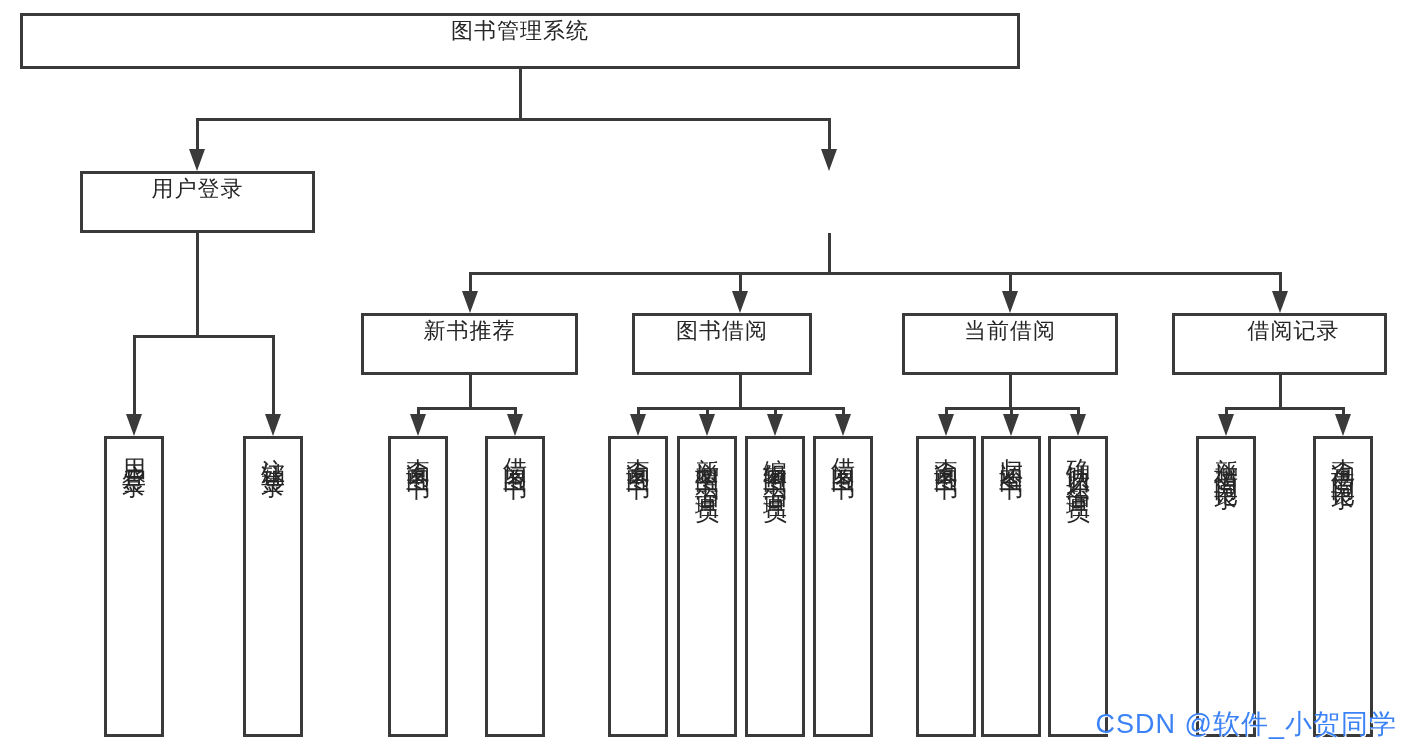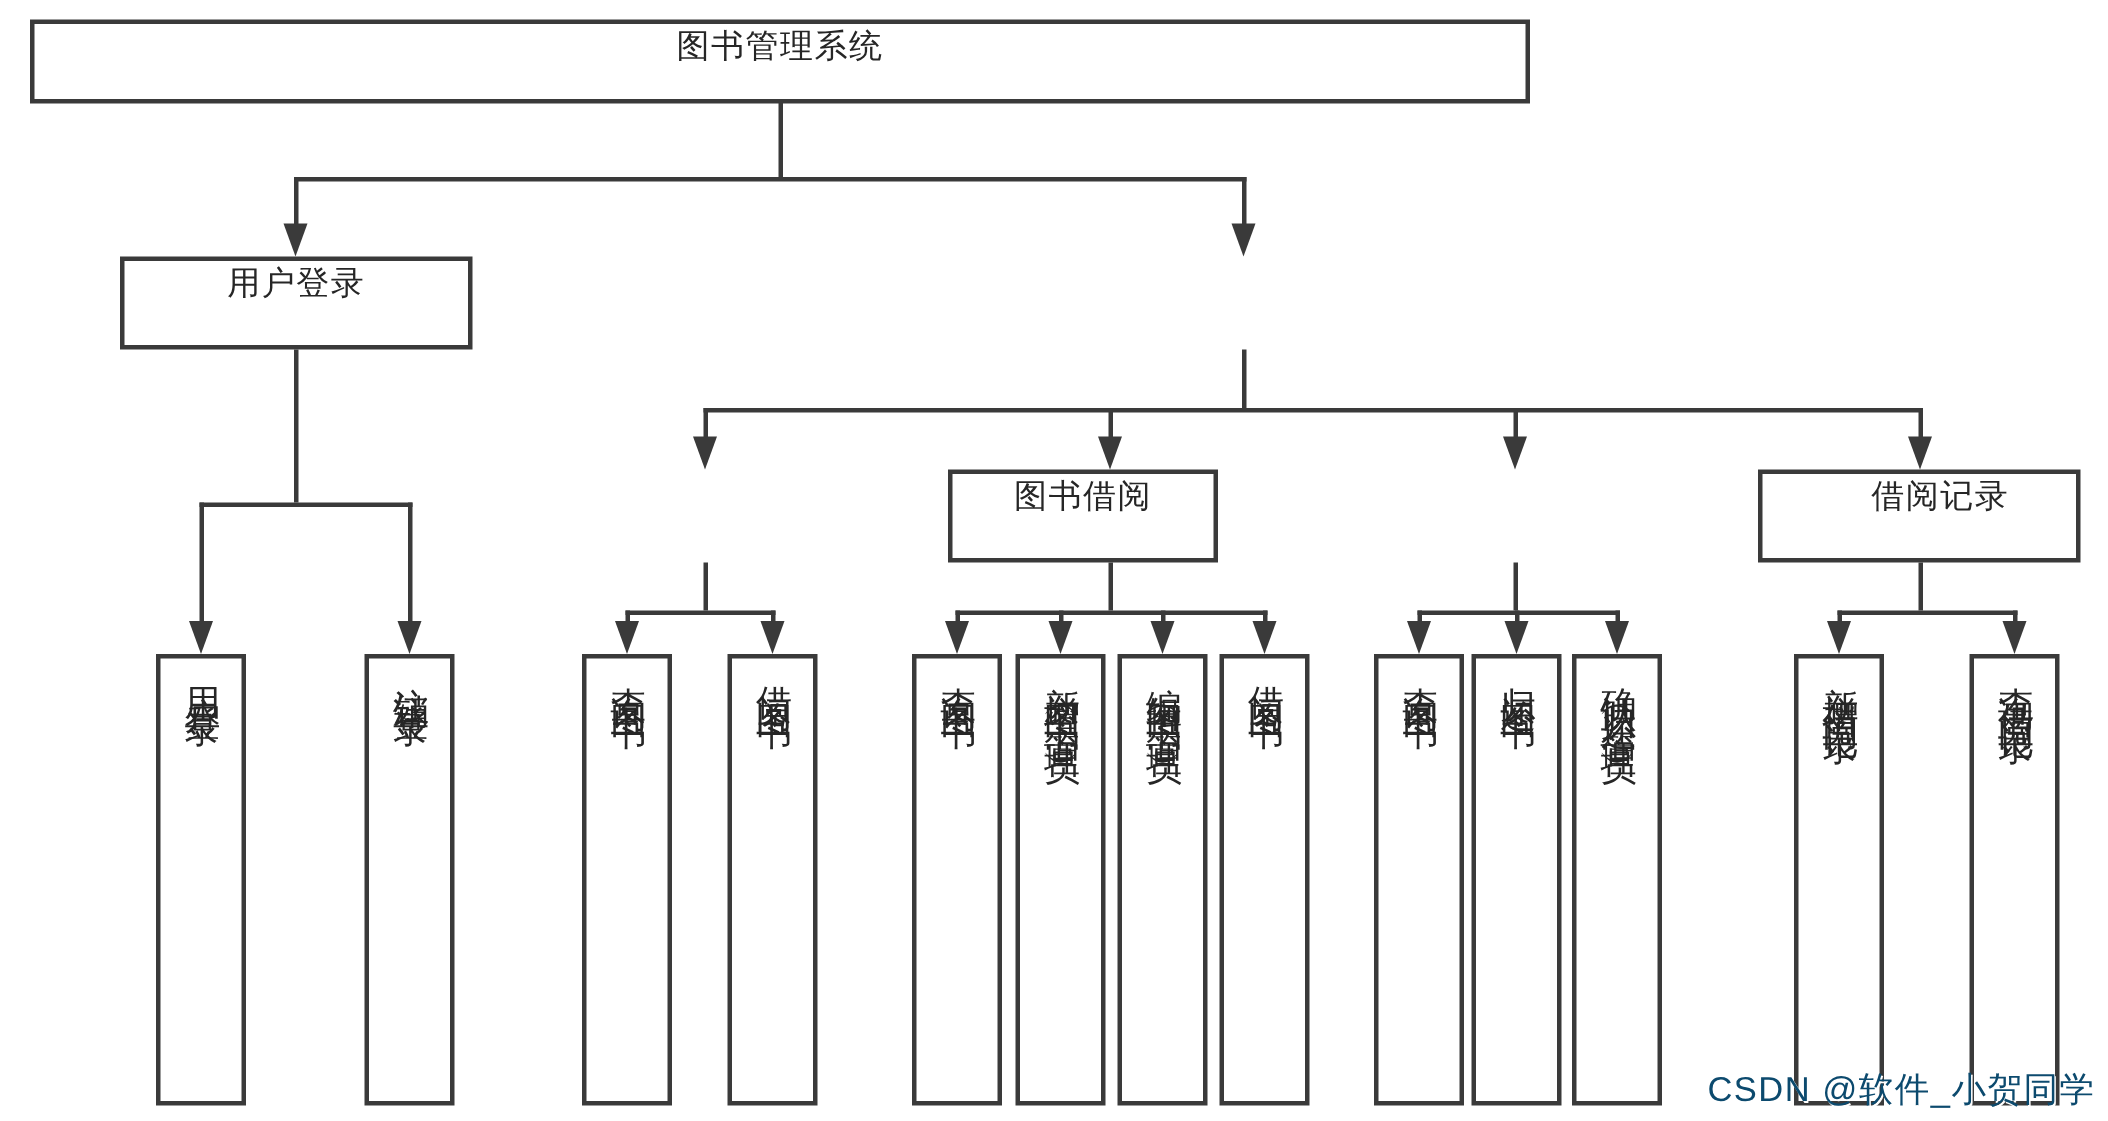--- a/index.html
+++ b/index.html
@@ -37,41 +37,47 @@
   .arrow{
     position:absolute;
     width:0;height:0;
     border-left:8px solid transparent;
     border-right:8px solid transparent;
     border-top:22px solid #3a3a3a;
   }
   .watermark{
     position:absolute;
     right:8px;bottom:5px;
-    font-size:23px;
-    color:#0c4a6e;
+    font-size:27px;
+    color:#3b82f6;
     letter-spacing:1px;
     text-shadow:1px 1px 0 #ffffff;
   }
 </style>
 </head>
 <body>
 
 <div class="stage">
 
   <div class="node" style="left:20px;top:13px;width:1000px;height:56px;">
     <span>图书管理系统</span>
   </div>
 
   <div class="node" style="left:80px;top:171px;width:235px;height:62px;">
     <span>用户登录</span>
   </div>
 
+  <div class="node" style="left:361px;top:313px;width:217px;height:62px;">
+    <span>新书推荐</span>
+  </div>
   <div class="node" style="left:632px;top:313px;width:180px;height:62px;">
     <span>图书借阅</span>
+  </div>
+  <div class="node" style="left:902px;top:313px;width:216px;height:62px;">
+    <span>当前借阅</span>
   </div>
   <div class="node" style="left:1172px;top:313px;width:215px;height:62px;padding-left:28px;">
     <span>借阅记录</span>
   </div>
 
   <div class="node leaf" style="left:104px;">
     <span class="vlabel">用户登录</span>
   </div>
   <div class="node leaf" style="left:243px;">
     <span class="vlabel">注销登录</span>

